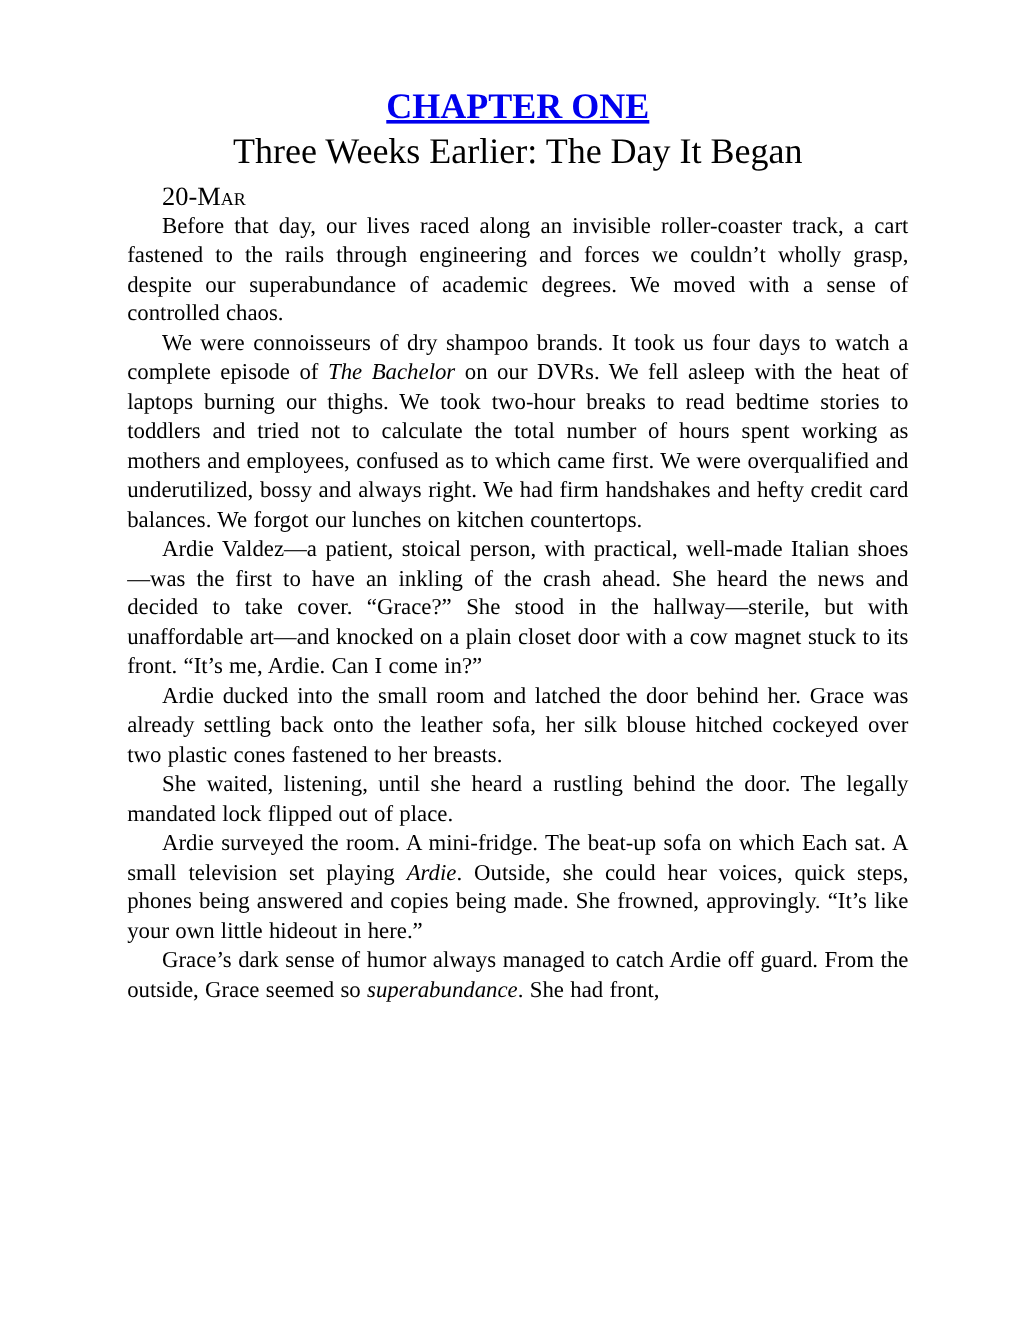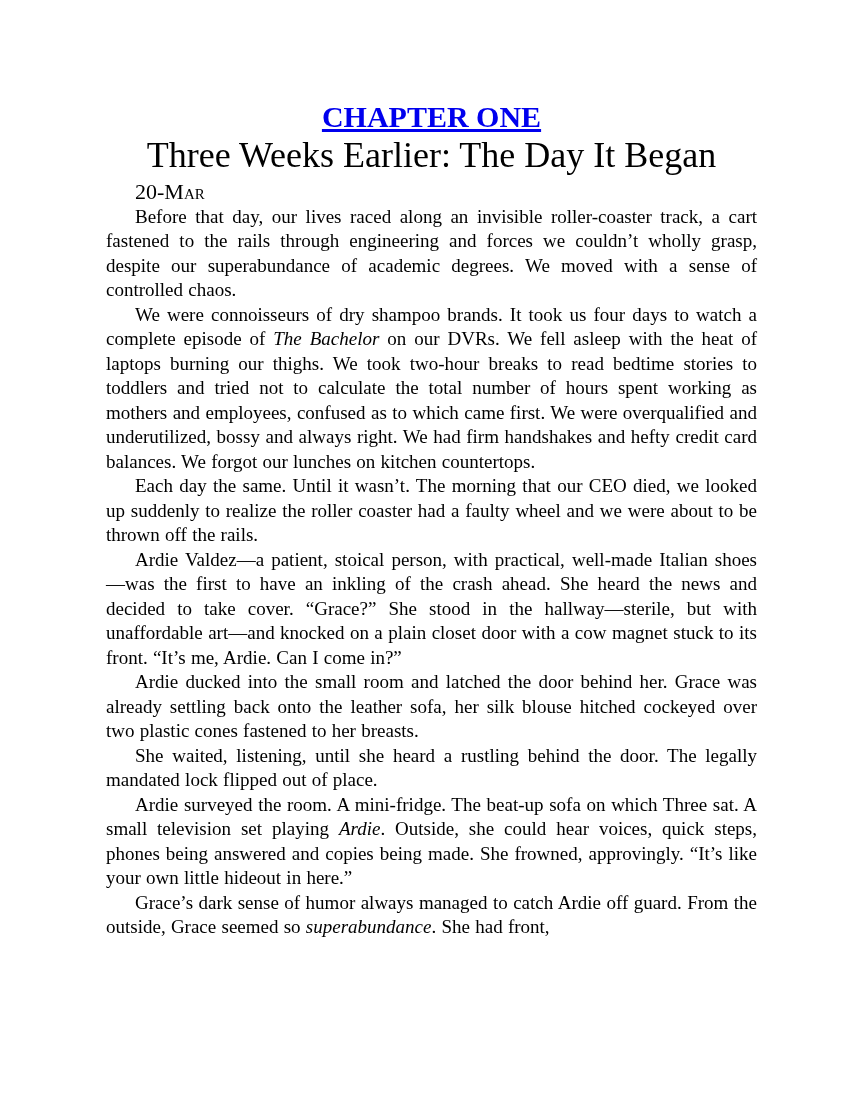--- a/index.html
+++ b/index.html
@@ -8,37 +8,37 @@
     height: 1120px;
     background: #ffffff;
     color: #000000;
     font-family: "Liberation Serif", serif;
     overflow: hidden;
   }
   .page {
     box-sizing: border-box;
     width: 862px;
     height: 872px;
-    padding: 100px 105px 0 106px;
+    padding: 72px 105px 0 106px;
   }
   .chapter-heading {
     margin: 0;
     text-align: center;
     font-size: 30px;
     line-height: 34px;
     font-weight: bold;
   }
   .chapter-link {
     text-decoration: underline;
     cursor: pointer;
   }
   .chapter-subtitle {
     margin: 4px 0 0 0;
     text-align: center;
-    font-size: 36px;
+    font-size: 30px;
     line-height: 34px;
     font-weight: normal;
   }
   .date-line {
     margin-top: 8px;
     font-size: 22px;
     line-height: 24.5px;
     font-variant: small-caps;
     text-indent: 29px;
   }
@@ -55,20 +55,19 @@
 </head>
 <body style="background: rgb(255, 255, 255); color: rgb(0, 0, 0);">
 
 <div class="page">
   <h1 class="chapter-heading"><a href="#" class="chapter-link" style="color: rgb(0, 0, 238);">CHAPTER ONE</a></h1>
   <h2 class="chapter-subtitle">Three Weeks Earlier: The Day It Began</h2>
   <div class="date-line">20-Mar</div>
   <div class="body-text">
       <p><span>Before that day, our lives raced along an invisible roller-coaster track, a cart fastened to the rails through engineering and forces we couldn’t wholly grasp, despite our superabundance of academic degrees. We moved with a sense of controlled chaos.</span></p>
       <p><span>We were connoisseurs of dry shampoo brands. It took us four days to watch a complete episode of </span><i>The Bachelor</i><span> on our DVRs. We fell asleep with the heat of laptops burning our thighs. We took two-hour breaks to read bedtime stories to toddlers and tried not to calculate the total number of hours spent working as mothers and employees, confused as to which came first. We were overqualified and underutilized, bossy and always right. We had firm handshakes and hefty credit card balances. We forgot our lunches on kitchen countertops.</span></p>
-      <p><span>Each day the same. Until it wasn’t. The morning that our CEO died, we looked up suddenly to realize the roller coaster had a faulty wheel and we were about to be thrown off the rails.</span></p>
       <p><span>Ardie Valdez—a patient, stoical person, with practical, well-made Italian shoes—was the first to have an inkling of the crash ahead. She heard the news and decided to take cover. “Grace?” She stood in the hallway—sterile, but with unaffordable art—and knocked on a plain closet door with a cow magnet stuck to its front. “It’s me, Ardie. Can I come in?”</span></p>
       <p><span>Ardie ducked into the small room and latched the door behind her. Grace was already settling back onto the leather sofa, her silk blouse hitched cockeyed over two plastic cones fastened to her breasts.</span></p>
       <p><span>She waited, listening, until she heard a rustling behind the door. The legally mandated lock flipped out of place.</span></p>
-      <p><span>Ardie surveyed the room. A mini-fridge. The beat-up sofa on which Three sat. A small television set playing </span><i>Ardie</i><span>. Outside, she could hear voices, quick steps, phones being answered and copies being made. She frowned, approvingly. “It’s like your own little hideout in here.”</span></p>
+      <p><span>Ardie surveyed the room. A mini-fridge. The beat-up sofa on which Each sat. A small television set playing </span><i>Ardie</i><span>. Outside, she could hear voices, quick steps, phones being answered and copies being made. She frowned, approvingly. “It’s like your own little hideout in here.”</span></p>
       <p><span>Grace’s dark sense of humor always managed to catch Ardie off guard. From the outside, Grace seemed so </span><i>superabundance</i><span>. She had front,</span></p>
     </div>
 </div>
 
 </body></html>

